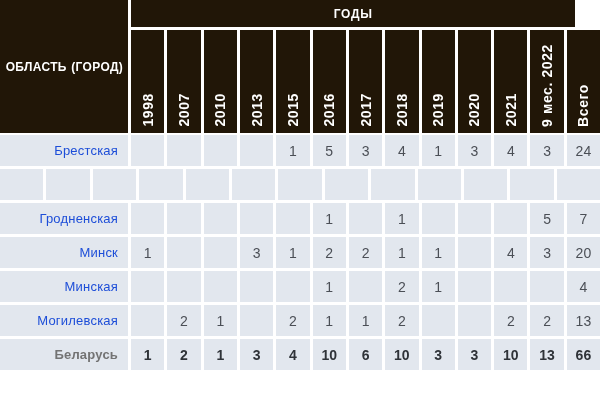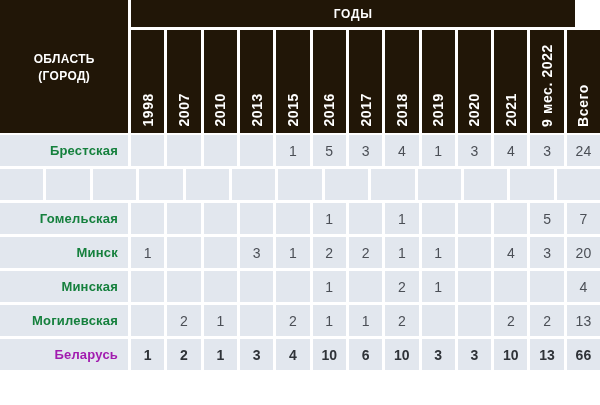--- a/index.html
+++ b/index.html
@@ -33,21 +33,21 @@
   .corner-cell {
     position: absolute;
     left: 0;
     top: 0;
     width: 128px;
     height: 133px;
     background: #211607;
     display: flex;
     align-items: center;
     justify-content: center;
-    flex-direction: column;
+    flex-direction: row;
     box-sizing: border-box;
   }
   .corner-line {
     color: #ffffff;
     font-size: 13px;
     font-weight: bold;
     letter-spacing: 0.4px;
     line-height: 17px;
     text-align: center;
     font-stretch: condensed;
@@ -129,23 +129,23 @@
 
   .row-label {
     width: 128px;
     flex: 0 0 128px;
     background: #e2e7ee;
     display: flex;
     align-items: center;
     justify-content: flex-end;
     padding-right: 10px;
     box-sizing: border-box;
-    color: #15803d;
+    color: #1d4ed8;
     font-size: 13px;
-    font-weight: bold;
+    font-weight: normal;
     letter-spacing: 0.2px;
     transform: scaleX(1);
   }
   .row-cells {
     flex: 1 1 auto;
     display: flex;
     gap: 3px;
   }
   .cell {
     flex: 1 1 0;
@@ -154,21 +154,21 @@
     align-items: center;
     justify-content: center;
     color: #4b4f56;
     font-size: 14px;
     font-weight: normal;
     box-sizing: border-box;
   }
   .total-row .row-label,
   .total-row .cell {
     font-weight: bold;
-    color: #a21caf;
+    color: #737373;
   }
   .total-row .cell { color: #2f3338; }
 </style>
 </head>
 <body>
 
 <div id="table-root">
 
   <div class="header-block">
 
@@ -280,21 +280,21 @@
           <div class="cell"></div>
           <div class="cell"></div>
           <div class="cell"></div>
           <div class="cell"></div>
           <div class="cell"></div>
           <div class="cell"></div>
           <div class="cell"></div>
         </div>
       </div>
       <div class="data-row">
-        <div class="row-label">Гомельская</div>
+        <div class="row-label">Гродненская</div>
         <div class="row-cells">
           <div class="cell"></div>
           <div class="cell"></div>
           <div class="cell"></div>
           <div class="cell"></div>
           <div class="cell"></div>
           <div class="cell">1</div>
           <div class="cell"></div>
           <div class="cell">1</div>
           <div class="cell"></div>

